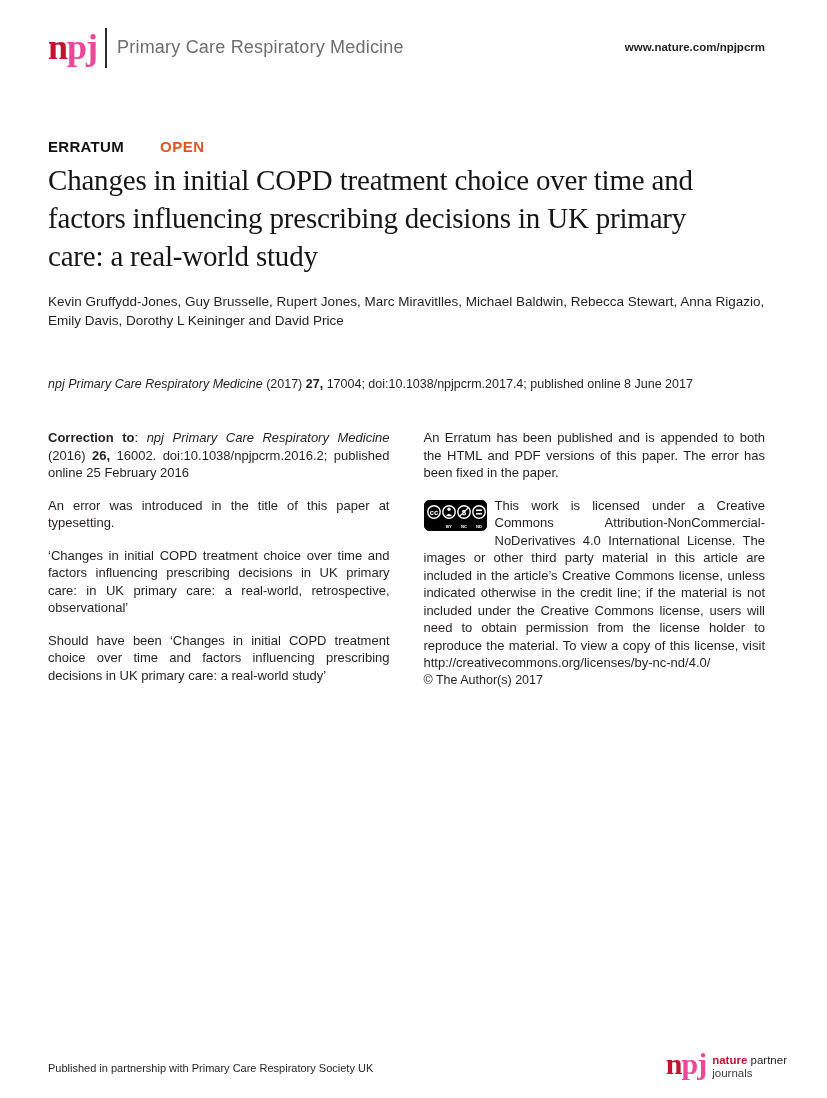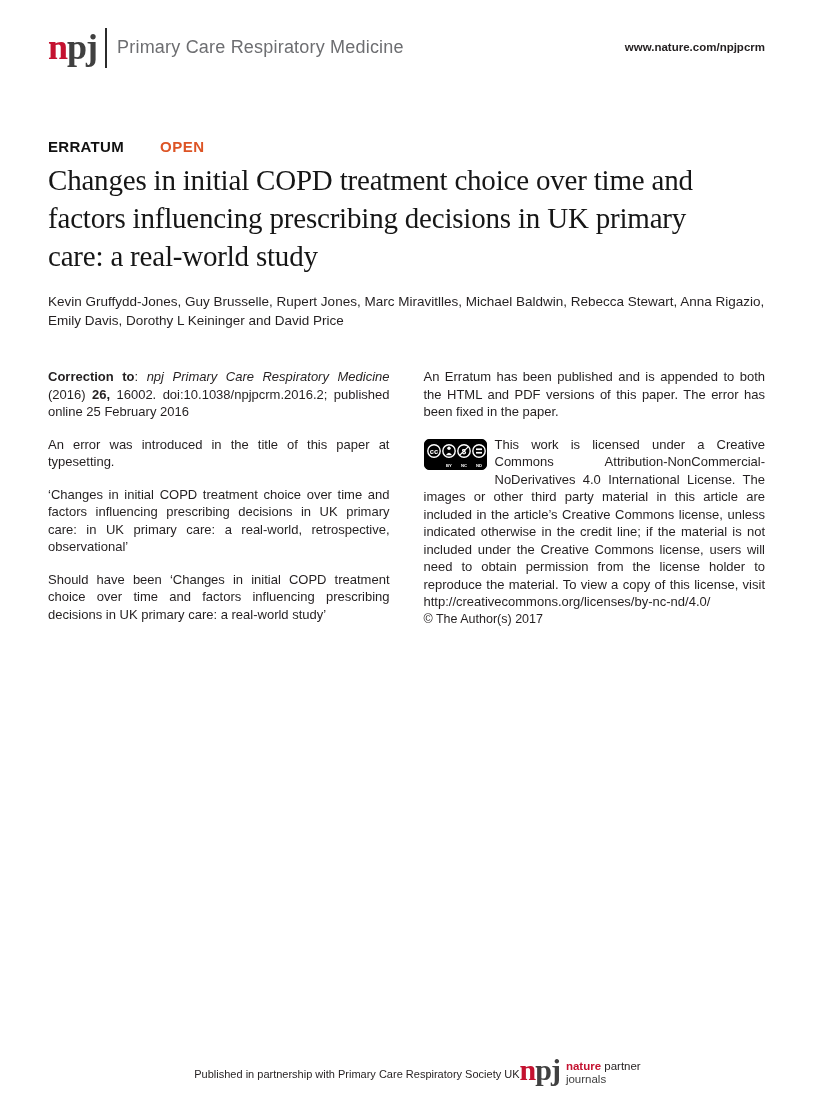--- a/index.html
+++ b/index.html
@@ -20,21 +20,21 @@
   .header {
     display: flex; align-items: center; justify-content: space-between;
   }
   .brand { display: flex; align-items: center; }
   .npj-logo {
     font-family: "Liberation Serif", serif;
     font-weight: bold; font-size: 36px; line-height: 1;
     letter-spacing: -1px;
   }
   .npj-n { color: #c41230; }
-  .npj-pj { color: #404040; margin-top: 40px; }
+  .npj-pj { color: #ec4899; margin-top: 40px; }
   .logo-divider {
     width: 2px; height: 40px; background: #2b2b2b;
     margin: 0 10px 0 8px; align-self: flex-start; margin-top: 2px;
   }
   .journal-name {
     font-size: 18px; color: #6d6e71; font-weight: 400;
     letter-spacing: 0.2px;
   }
   .site-url { font-size: 11.5px; font-weight: bold; color: #231f20; }
 
@@ -78,22 +78,22 @@
   .license { text-align: justify; }
   .cc-badge {
     float: left;
     margin: 3px 8px 2px 0;
     display: block; width: 63px; height: 31px;
   }
   .copyright { font-size: 12.5px; }
 
   
   .footer {
-    position: absolute; left: 48px; right: 40px; bottom: 12px;
-    display: flex; justify-content: center; align-items: flex-start;
+    position: absolute; left: 48px; right: 40px; bottom: 18px;
+    display: flex; justify-content: space-between; align-items: flex-start;
   }
   .partnership { font-size: 11px; color: #231f20; padding-top: 12px; }
   .footer-brand { display: flex; align-items: flex-start; }
   .npj-logo-small {
     font-family: "Liberation Serif", serif;
     font-weight: bold; font-size: 30px; line-height: 0.9;
     letter-spacing: -1px;
   }
   .brand-text { margin-left: 6px; font-size: 11.5px; line-height: 13px; padding-top: 4px; }
   .brand-nature { color: #c41230; font-weight: bold; }
@@ -116,20 +116,26 @@
 
   <div class="kicker-row">
     <span class="kicker">ERRATUM</span>
     <span class="open-badge">OPEN</span>
   </div>
 
   <h1 class="title">Changes in initial COPD treatment choice over time and factors influencing prescribing decisions in UK primary care: a real-world study</h1>
 
   <div class="authors">Kevin Gruffydd-Jones, Guy Brusselle, Rupert Jones, Marc Miravitlles, Michael Baldwin, Rebecca Stewart, Anna Rigazio, Emily Davis, Dorothy L Keininger and David Price</div>
 
+  <div class="citation">
+    <span class="jrnl">npj Primary Care Respiratory Medicine</span>
+    <span>(2017)</span>
+    <span class="vol">27,</span>
+    <span>17004; doi:10.1038/npjpcrm.2017.4; published online 8 June 2017</span>
+  </div>
 
   <div class="columns">
 
     <div class="col">
       <p><span class="correction-label">Correction to</span><span>: </span><span class="jrnl-it">npj Primary Care Respiratory Medicine</span>
         <span>(2016)</span>
         <span class="vol-b">26,</span>
         <span>16002. doi:10.1038/npjpcrm.2016.2; published online 25 February 2016</span></p>
       <p>An error was introduced in the title of this paper at typesetting.</p>
       <p>‘Changes in initial COPD treatment choice over time and factors influencing prescribing decisions in UK primary care: in UK primary care: a real-world, retrospective, observational’</p>

